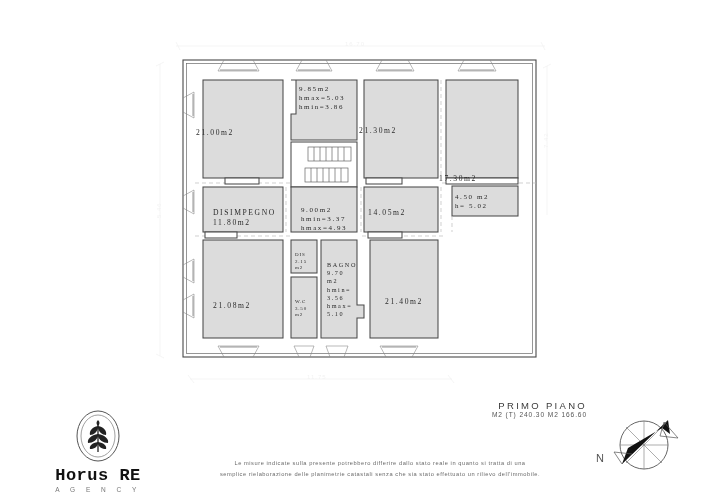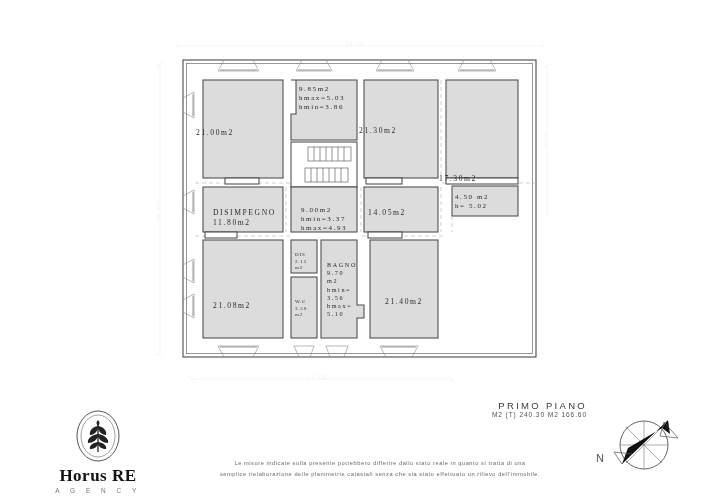--- a/index.html
+++ b/index.html
@@ -62,21 +62,21 @@
     position:absolute;left:180px;top:458px;width:400px;
     text-align:center;font-size:5.7px;letter-spacing:0.55px;
     line-height:1.85;color:#6a6a6a;
   }
 
   
   #logo{position:absolute;left:38px;top:408px;width:120px;text-align:center;}
   #logo .logo-mark{display:block;margin:0 auto;}
   #logo .logo-name{
     font-size:17px;font-weight:700;letter-spacing:0.5px;color:#111;
-    margin-top:2px;font-family:Liberation Serif, serif;
+    margin-top:2px;font-family:Liberation Mono, monospace;
   }
   #logo .logo-sub{
     font-size:6.5px;letter-spacing:4.5px;color:#777;margin-top:1px;
   }
 
   
   #compass{position:absolute;left:592px;top:408px;width:100px;height:80px;}
   #compass .n-letter{
     position:absolute;left:4px;top:44px;font-size:11px;color:#555;
     letter-spacing:1px;

